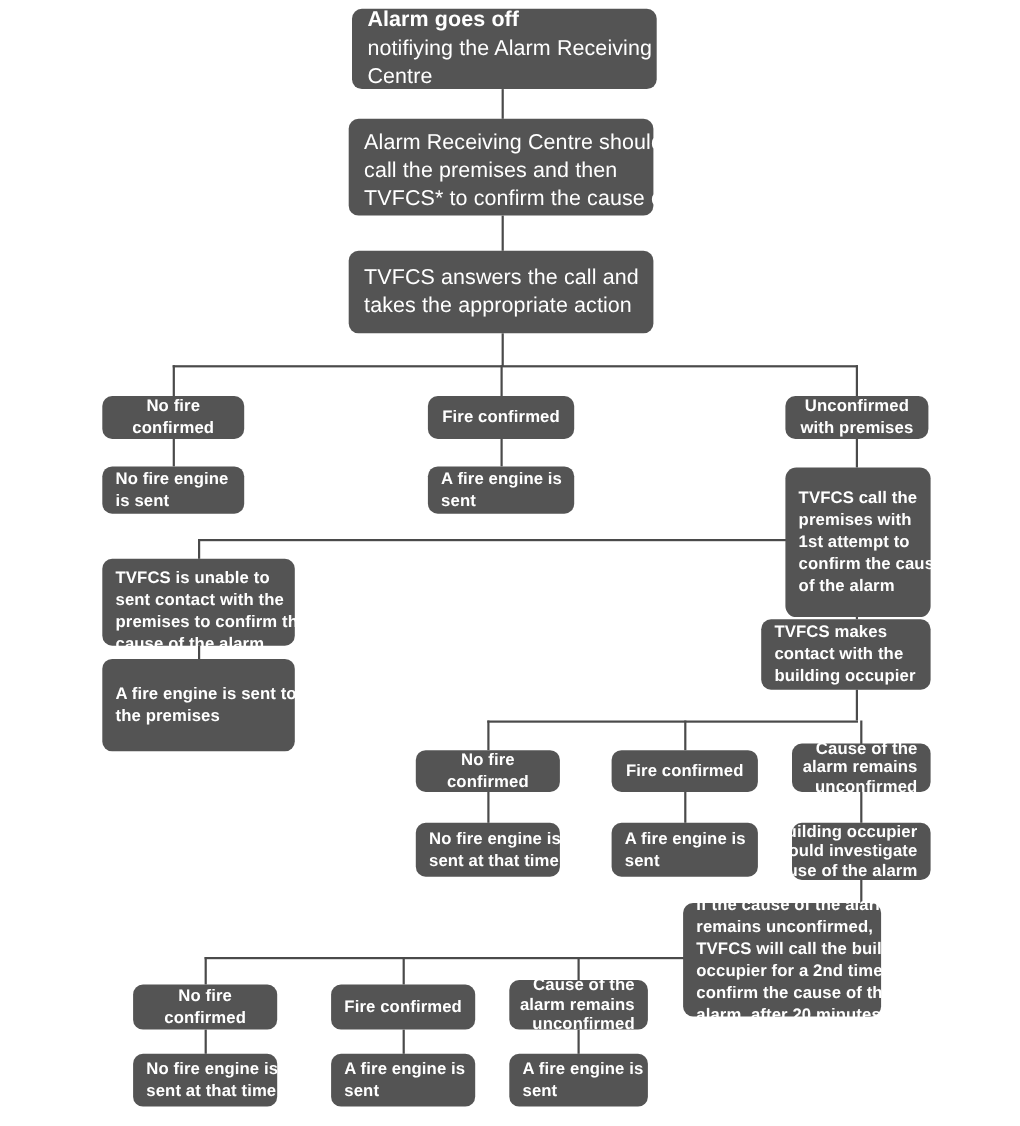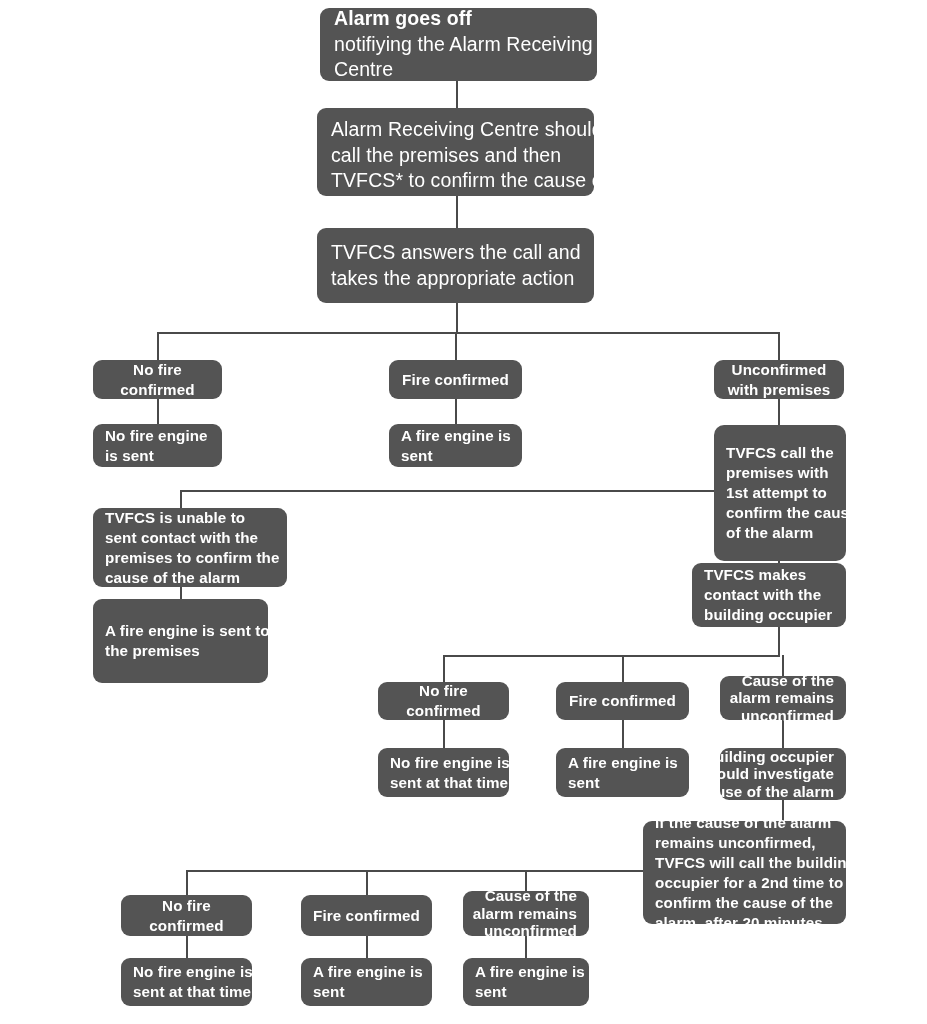--- a/index.html
+++ b/index.html
@@ -167,21 +167,21 @@
   </div>
 
   <div class="node std left" style="left:714px; top:425px; width:132px; height:136px;border-radius:10px;">
     <span class="ln">TVFCS call the</span>
     <span class="ln">premises with</span>
     <span class="ln">1st attempt to</span>
     <span class="ln">confirm the cause</span>
     <span class="ln">of the alarm</span>
   </div>
 
-  <div class="node std left" style="left:93px; top:508px; width:194px; height:79px;">
+  <div class="node std left" style="left:93px; top:508px; width:175px; height:79px;justify-content:space-between;">
     <span class="ln">TVFCS is unable to</span>
     <span class="ln">sent contact with the</span>
     <span class="ln">premises to confirm the</span>
     <span class="ln">cause of the alarm</span>
   </div>
 
   <div class="node std left" style="left:93px; top:599px; width:175px; height:84px;">
     <span class="ln">A fire engine is sent to</span>
     <span class="ln">the premises</span>
   </div>
@@ -216,21 +216,21 @@
     <span class="ln">alarm remains</span>
     <span class="ln">unconfirmed</span>
   </div>
 
   <div class="node std left tight" style="left:720px; top:748px; width:126px; height:52px;">
     <span class="ln">Building occupier</span>
     <span class="ln">should investigate</span>
     <span class="ln">cause of the alarm</span>
   </div>
 
-  <div class="node std left" style="left:643px; top:821px; width:203px; height:103px;">
+  <div class="node std left" style="left:621px; top:821px; width:180px; height:103px;">
     <span class="ln">If the cause of the alarm</span>
     <span class="ln">remains unconfirmed,</span>
     <span class="ln">TVFCS will call the building</span>
     <span class="ln">occupier for a 2nd time to</span>
     <span class="ln">confirm the cause of the</span>
     <span class="ln">alarm, after 20 minutes</span>
   </div>
 
   <div class="node std center" style="left:121px; top:895px; width:131px; height:41px;">
     <span class="ln">No fire</span>

